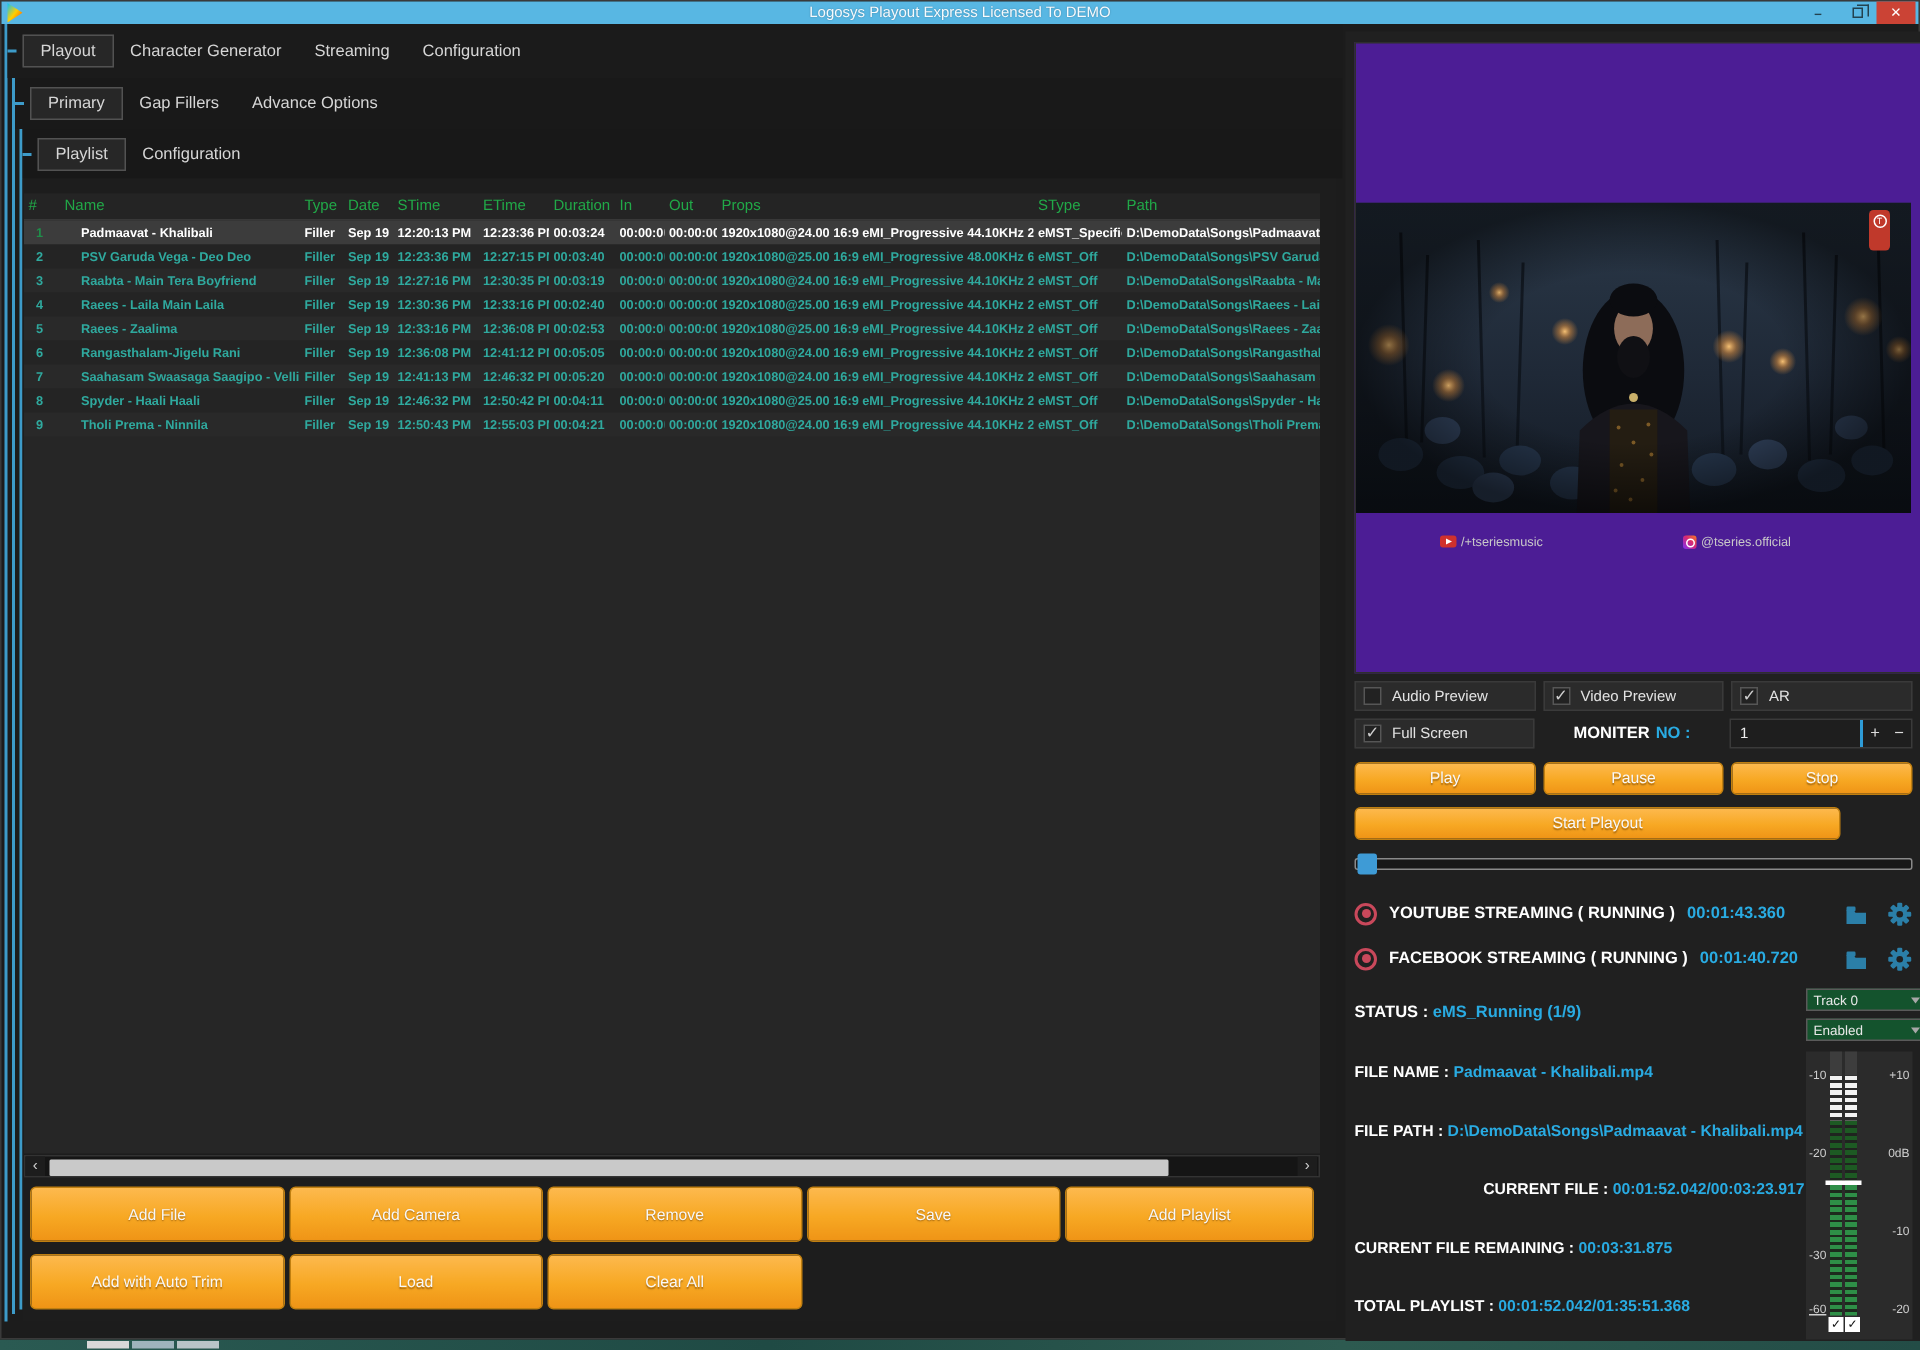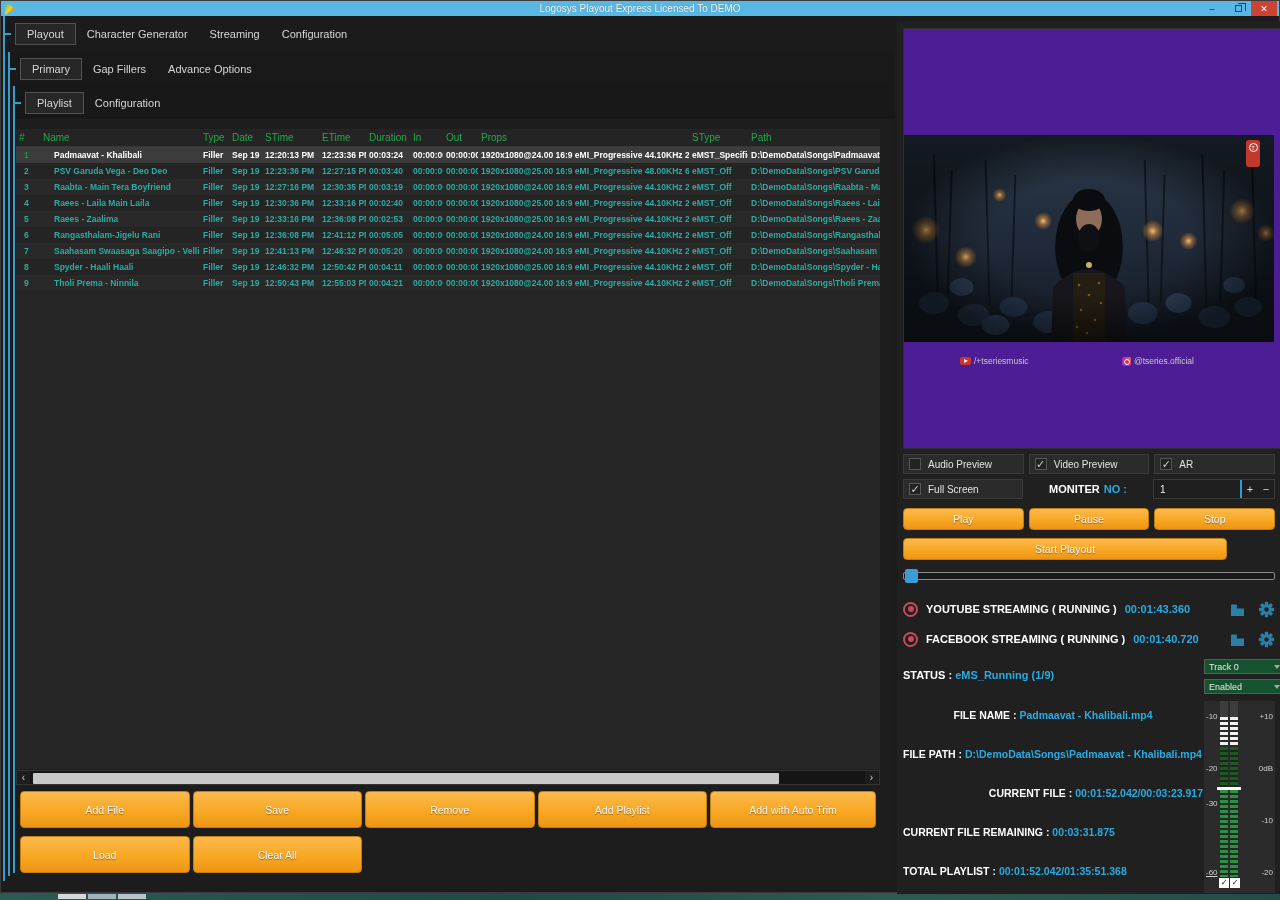--- a/index.html
+++ b/index.html
@@ -131,21 +131,21 @@
 
   .status-line { position:absolute; left:0; top:648px; font-size:11px; font-weight:bold; color:#fff; }
   .combo { position:absolute; left:301px; width:81px; height:15px; background:#14532d;
     border:1px solid #5a5a5a; color:#e8e8e8; font-size:9px; display:flex; align-items:center; padding:0 4px; }
   .combo .arr { margin-left:auto; border-left:3px solid transparent; border-right:3px solid transparent;
     border-top:4px solid #a8a8a8; }
   .cb1 { top:638px; } .cb2 { top:658px; }
 
   .infoline { position:absolute; left:0; width:300px; font-size:10.5px; font-weight:bold; color:#fff; white-space:nowrap; }
   .infoline .blue { font-weight:bold; }
-  .il1 { top:688px;text-align:center; } .il2 { top:727px; } .il3 { top:766px;text-align:right; } .il4 { top:805px; } .il5 { top:844px; }
+  .il1 { top:688px; } .il2 { top:727px; } .il3 { top:766px;text-align:right; } .il4 { top:805px; } .il5 { top:844px; }
 
   
   .vu { position:absolute; left:301px; top:680px; width:71px; height:192px; background:#2b2b2b; }
   .vu-lab { position:absolute; font-size:8px; color:#cfcfcf; }
   .bar { position:absolute; width:8px; top:0; height:176px; background:#3d3d3d; }
   .b1 { left:16px; } .b2 { left:26px; }
   .seg { position:absolute; left:0; width:8px; }
   .seg-white { top:16px; height:30px; background:repeating-linear-gradient(to bottom,#f2f2f2 0 3px,#2b2b2b 3px 5px); }
   .seg-dgreen { top:46px; height:40px; background:repeating-linear-gradient(to bottom,#1d5a23 0 3px,#1f241f 3px 5px); }
   .seg-green { top:89px; height:87px; background:repeating-linear-gradient(to bottom,#2e8f47 0 3px,#1d2a1d 3px 5px); }
@@ -364,22 +364,23 @@
   </div>
 </div>
       </div>
       <div class="hscroll">
         <div class="harrow">‹</div>
         <div class="hthumb"></div>
         <div class="harrow" style="position:absolute;right:1px;">›</div>
       </div>
       <div class="btn-grid">
         <button class="obtn">Add File</button>
+        <button class="obtn">Add Camera</button>
+        <button class="obtn">Remove</button>
         <button class="obtn">Save</button>
-        <button class="obtn">Remove</button>
         <button class="obtn">Add Playlist</button>
         <button class="obtn">Add with Auto Trim</button>
         <button class="obtn">Load</button>
         <button class="obtn">Clear All</button>
       </div>
     </div>
 
     <div class="right-pane">
       <div class="rp">
         <div class="video">
@@ -580,21 +581,21 @@
         <div class="infoline il4">
           <span>CURRENT FILE REMAINING :</span> <span class="blue">00:03:31.875</span>
         </div>
         <div class="infoline il5">
           <span>TOTAL PLAYLIST :</span> <span class="blue">00:01:52.042/01:35:51.368</span>
         </div>
 
         <div class="vu">
           <span class="vu-lab" style="left:2px;top:11px;">-10</span>
           <span class="vu-lab" style="left:2px;top:63px;">-20</span>
-          <span class="vu-lab" style="left:2px;top:98px;">-30</span>
+          <span class="vu-lab" style="left:2px;top:131px;">-30</span>
           <span class="vu-lab" style="left:2px;top:167px;text-decoration:underline;">-60</span>
           <span class="vu-lab" style="right:2px;top:11px;">+10</span>
           <span class="vu-lab" style="right:2px;top:63px;">0dB</span>
           <span class="vu-lab" style="right:2px;top:115px;">-10</span>
           <span class="vu-lab" style="right:2px;top:167px;">-20</span>
           <div class="bar b1">
             <div class="seg seg-white"></div>
             <div class="seg seg-dgreen"></div>
             <div class="seg seg-green"></div>
           </div>

